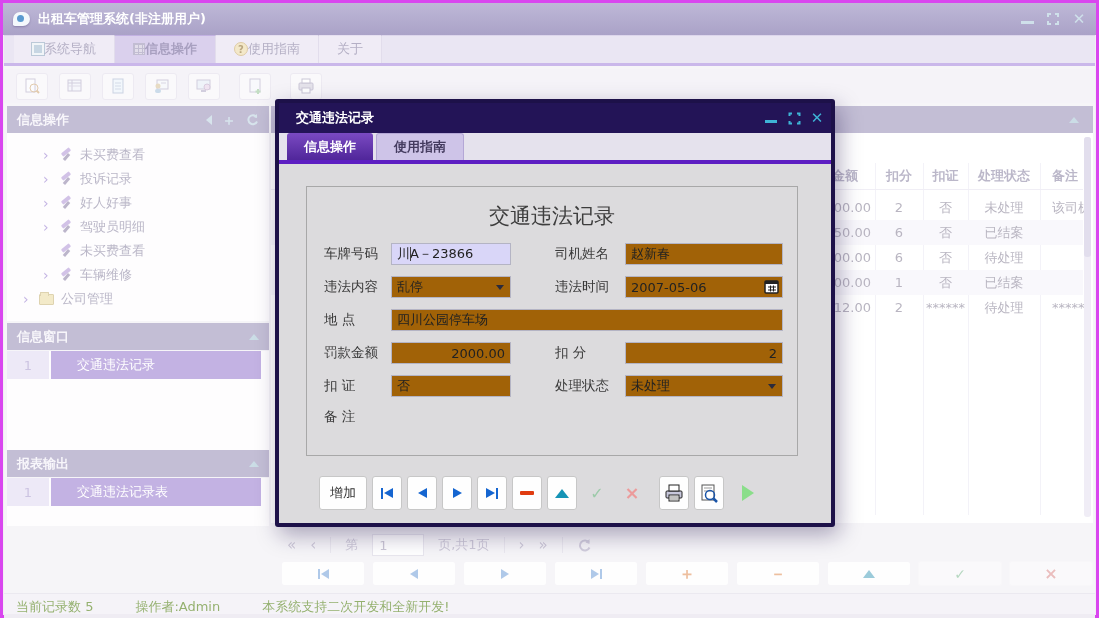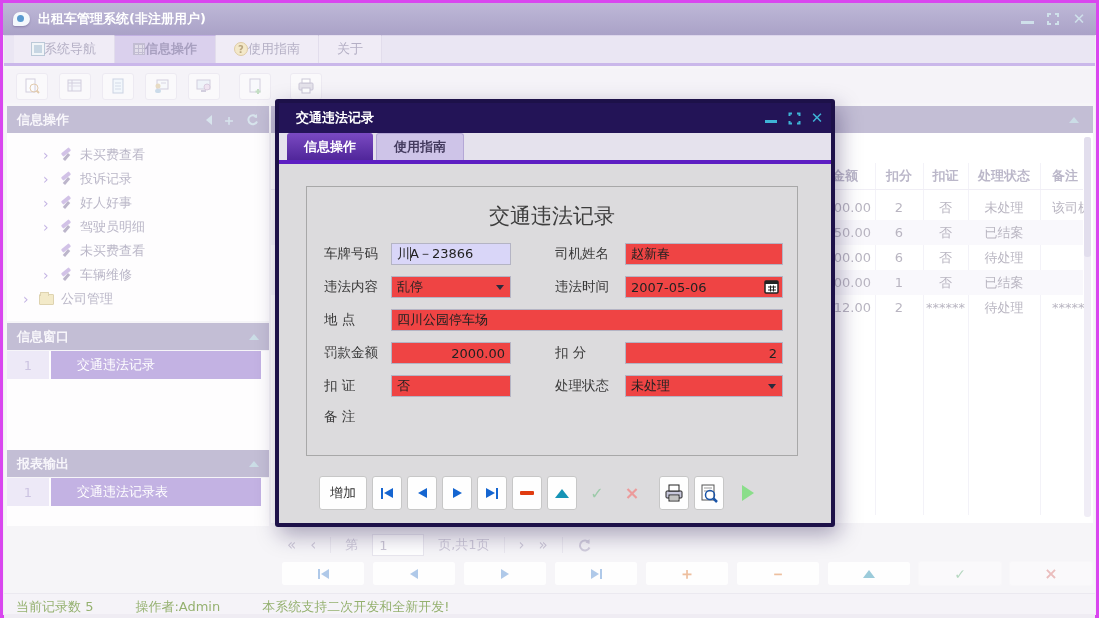--- a/index.html
+++ b/index.html
@@ -138,21 +138,21 @@
     border-bottom:4px solid #5d1ec2; padding-left:8px; }
   .dtab { padding:0 17px; display:flex; align-items:center; font-weight:bold; border-radius:3px 3px 0 0; }
   .dtab.active { background:linear-gradient(#7a4ac2,#50269a); color:#fff; }
   .dtab.inactive { background:#cec4e8; color:#453c60; border:1px solid #b4a7d6; border-bottom:none; margin-left:3px; }
   .dlg-body { position:relative; height:355px; }
   .groupbox { position:absolute; left:27px; top:22px; width:492px; height:270px; border:1px solid #a8a8a8; }
   .form-title { text-align:center; font-size:21px; color:#3d3d3d; margin:15px 0 13px; }
   .form { display:grid; grid-template-columns:67px 120px 44px 70px 158px; row-gap:11px;
     margin-left:17px; align-items:center; color:#333; font-size:13.5px; }
   .flabel { color:#3a3a3a; }
-  .finput { height:22px; width:100%; border:1px solid #b4b4c4; background:#ef4444; padding:0 5px;
+  .finput { height:22px; width:100%; border:1px solid #b4b4c4; background:#a16207; padding:0 5px;
     font-size:13px; color:#222; font-family:inherit; display:flex; align-items:center; position:relative; }
   input.finput { display:inline-block; }
   .finput.right { text-align:right; }
   .fwide { grid-column:2/6; }
   .plate-wrap { position:relative; grid-column:2; }
   .plate-wrap input { background:#d9d6f8; }
   .caret { position:absolute; left:19px; top:4px; width:1px; height:14px; background:#444; }
   .dd-box { justify-content:space-between; padding-right:2px; }
   .dd-arrow { width:16px; height:16px; display:flex; align-items:center; justify-content:center; }
   .dd-arrow::after { content:""; width:0; height:0; border-left:4px solid transparent;

